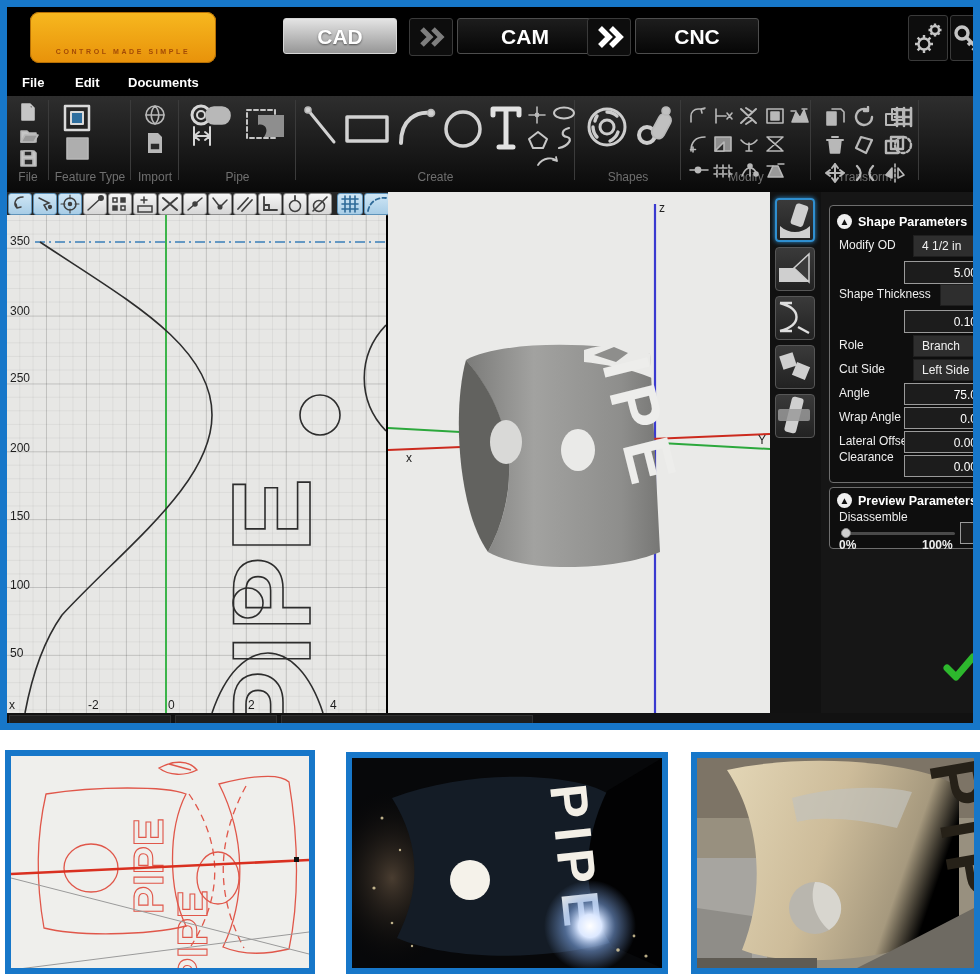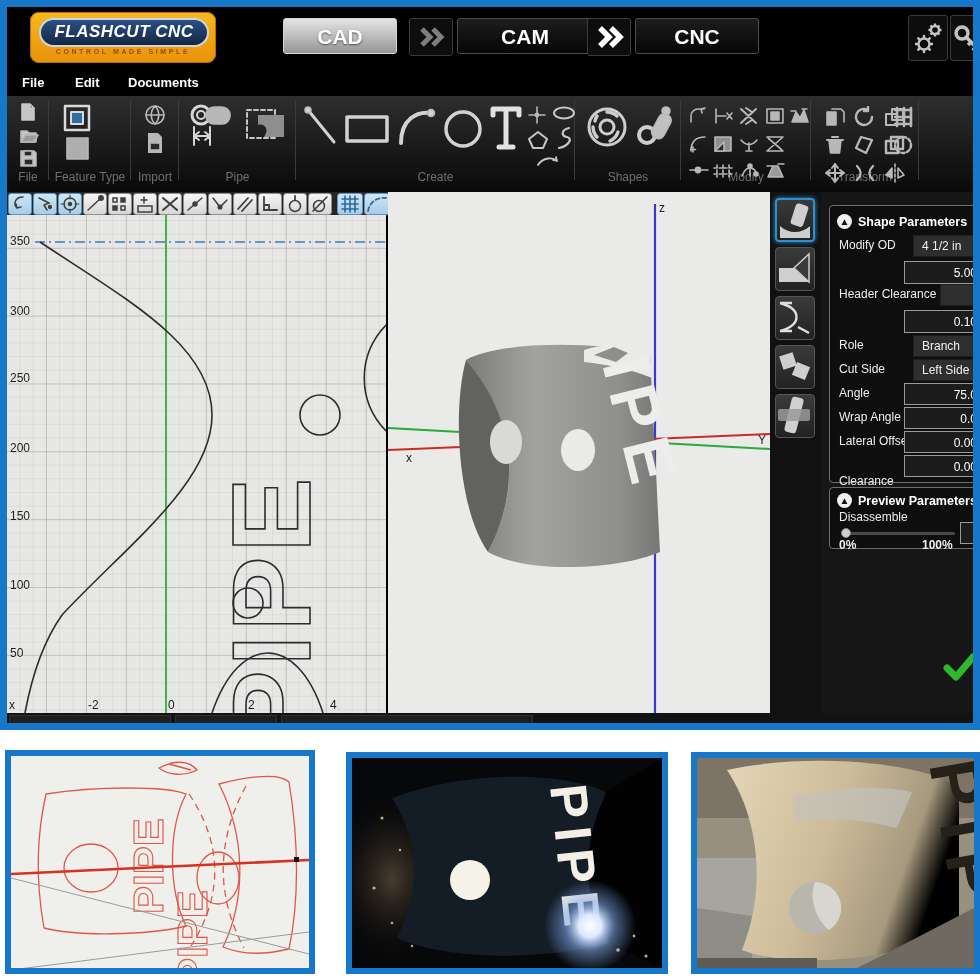--- a/index.html
+++ b/index.html
@@ -60,21 +60,20 @@
   
   .photo{box-sizing:border-box;border:6px solid #1777c9;overflow:hidden;background:#000;}
 </style>
 </head>
 <body>
 
 <div id="app">
 
   <div class="abs" style="left:0;top:0;width:966px;height:62px;background:#000;"></div>
   <div class="abs logo" style="left:23px;top:5px;width:186px;height:51px;">
-    <div class="abs logo-pill" style="left:9px;top:6px;width:166px;height:25px;font-size:17px;line-height:24px;">FLASHCUT CNC</div>
     <div class="abs logo-sub" style="left:6px;top:36px;width:174px;">CONTROL MADE SIMPLE</div>
   </div>
 
   <div class="abs wf-btn wf-active" style="left:276px;top:11px;width:114px;height:36px;font-size:21px;line-height:35px;">CAD</div>
   <div class="abs chev-btn" style="left:402px;top:11px;width:42px;height:36px;">
     <svg width="42" height="36">
       <polyline points="12,10 20,18 12,26" fill="none" stroke="#7e7e7e" stroke-width="5"></polyline>
       <polyline points="23,10 31,18 23,26" fill="none" stroke="#7e7e7e" stroke-width="5"></polyline>
     </svg>
   </div>
@@ -498,34 +497,34 @@
       </svg></div>
 
   <div id="rightpanel" class="abs" style="left:814px;top:185px;width:152px;height:521px;"></div>
 
   <div class="abs pbox" style="left:822px;top:198px;width:152px;height:278px;">
     <div class="abs chevcirc" style="left:7px;top:8px;">▲</div>
     <div class="abs ptitle" style="left:28px;top:9px;">Shape Parameters</div>
     <div class="abs plabel" style="left:9px;top:32px;">Modify OD</div>
     <div class="abs pdrop" style="left:83px;top:29px;width:78px;height:22px;">4 1/2 in</div>
     <div class="abs pfield" style="left:74px;top:55px;width:88px;height:23px;">5.00</div>
-    <div class="abs plabel" style="left:9px;top:81px;">Header Clearance</div>
+    <div class="abs plabel" style="left:9px;top:81px;">Shape Thickness</div>
     <div class="abs pdrop" style="left:110px;top:78px;width:51px;height:22px;"></div>
     <div class="abs pfield" style="left:74px;top:104px;width:88px;height:23px;">0.10</div>
     <div class="abs plabel" style="left:9px;top:132px;">Role</div>
     <div class="abs pdrop" style="left:83px;top:129px;width:78px;height:22px;">Branch</div>
     <div class="abs plabel" style="left:9px;top:156px;">Cut Side</div>
     <div class="abs pdrop" style="left:83px;top:153px;width:78px;height:22px;">Left Side</div>
     <div class="abs plabel" style="left:9px;top:180px;">Angle</div>
     <div class="abs pfield" style="left:74px;top:177px;width:88px;height:22px;">75.0</div>
     <div class="abs plabel" style="left:9px;top:204px;">Wrap Angle</div>
     <div class="abs pfield" style="left:74px;top:201px;width:88px;height:22px;">0.0</div>
     <div class="abs plabel" style="left:9px;top:228px;">Lateral Offset</div>
     <div class="abs pfield" style="left:74px;top:225px;width:88px;height:22px;">0.00</div>
-    <div class="abs plabel" style="left:9px;top:268px;">Clearance</div>
+    <div class="abs plabel" style="left:9px;top:244px;">Clearance</div>
     <div class="abs pfield" style="left:74px;top:249px;width:88px;height:22px;">0.00</div>
   </div>
 
   <div class="abs pbox" style="left:822px;top:480px;width:152px;height:62px;">
     <div class="abs chevcirc" style="left:7px;top:5px;">▲</div>
     <div class="abs ptitle" style="left:28px;top:6px;">Preview Parameters</div>
     <div class="abs plabel" style="left:9px;top:22px;">Disassemble</div>
     <div class="abs" style="left:11px;top:40px;width:114px;height:10px;">
       <div class="abs" style="left:0;top:4px;width:114px;height:3px;background:#4a4a4a;border-radius:2px;"></div>
       <div class="abs" style="left:0;top:0;width:10px;height:10px;border-radius:50%;background:#cfcfcf;border:1px solid #888;box-sizing:border-box;"></div>

